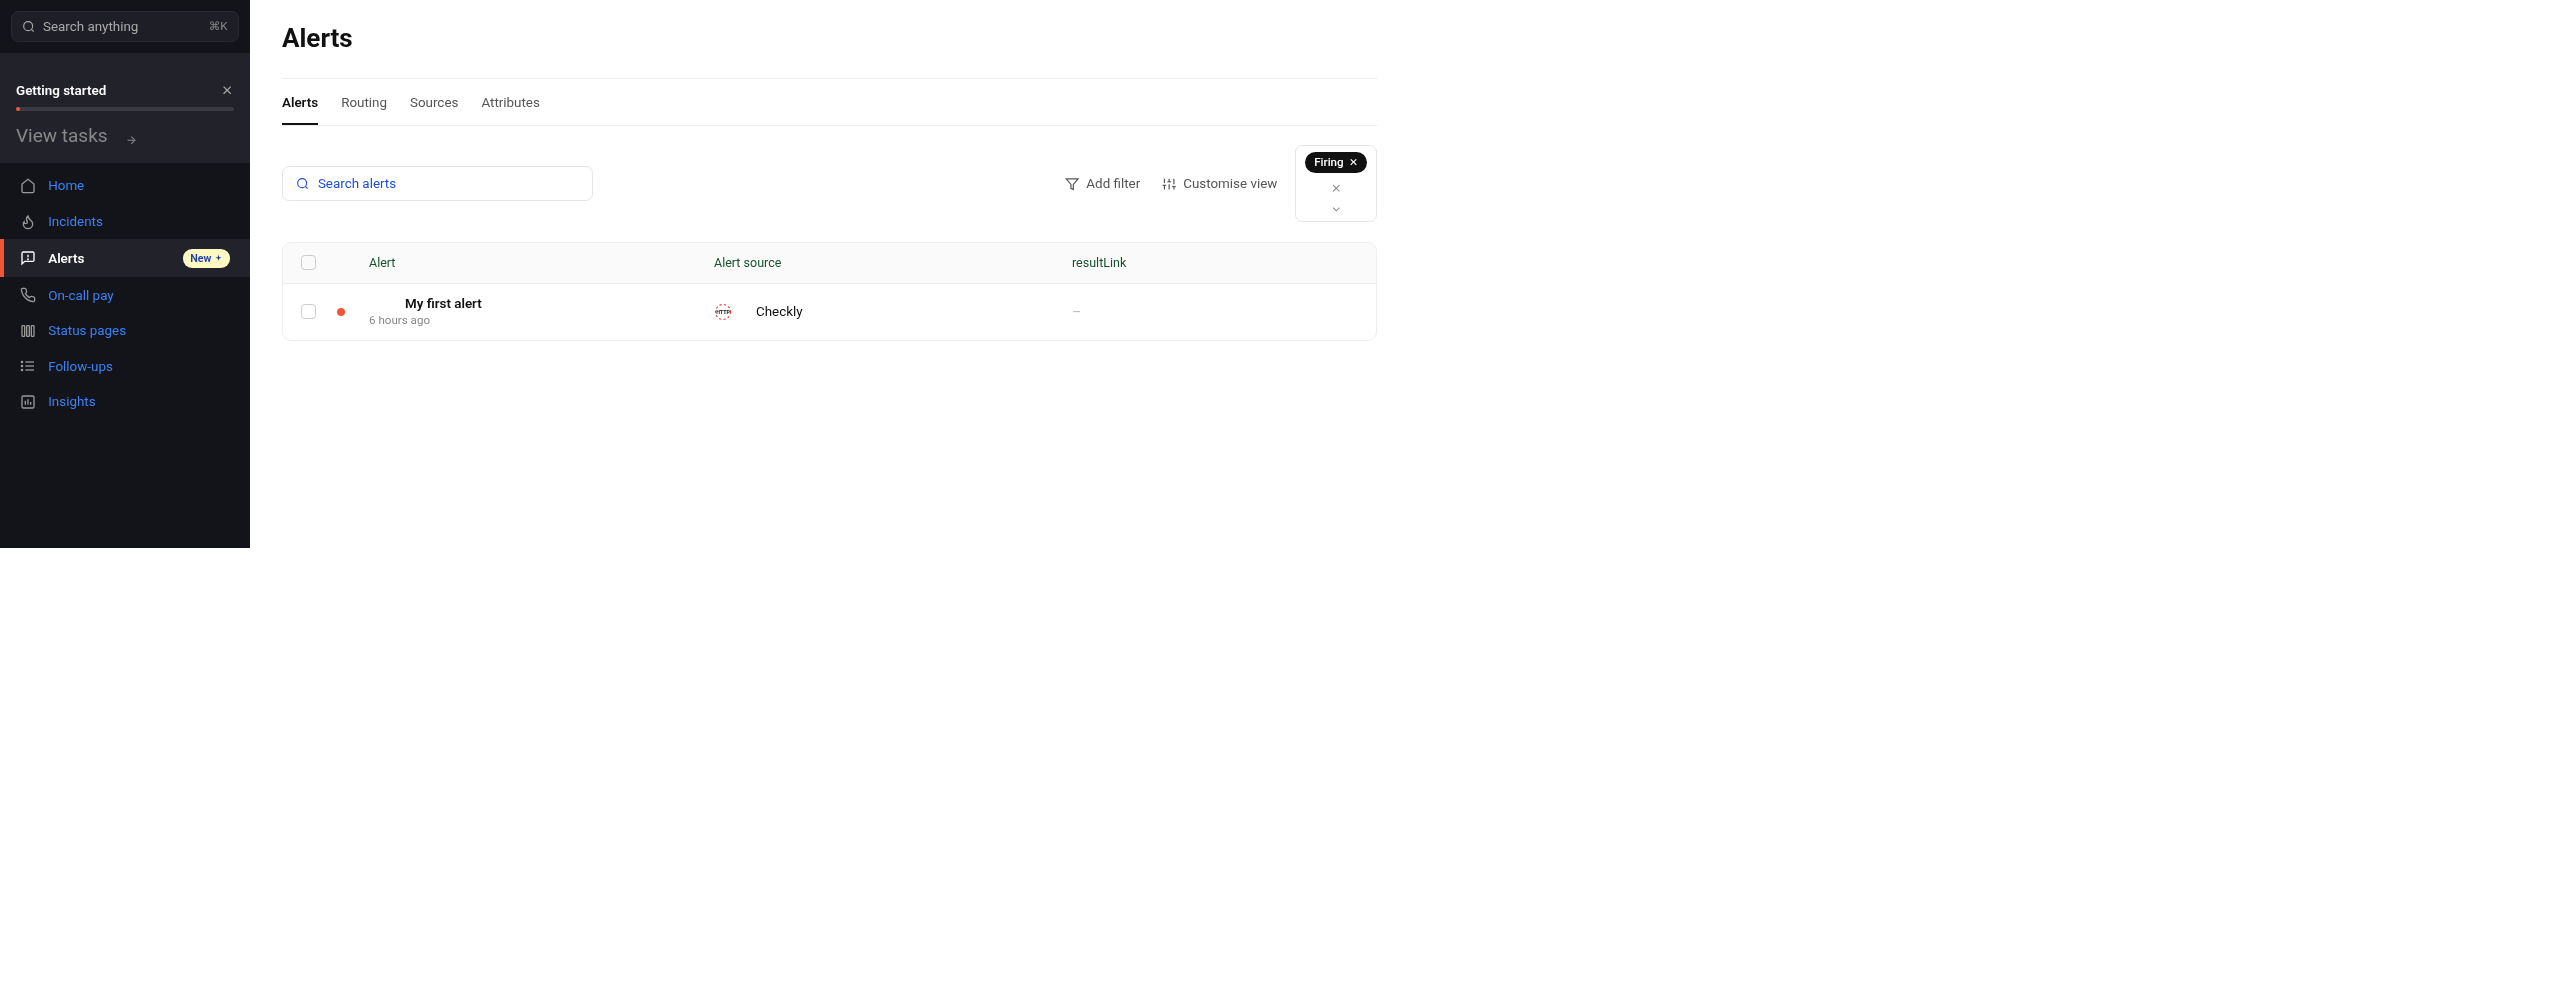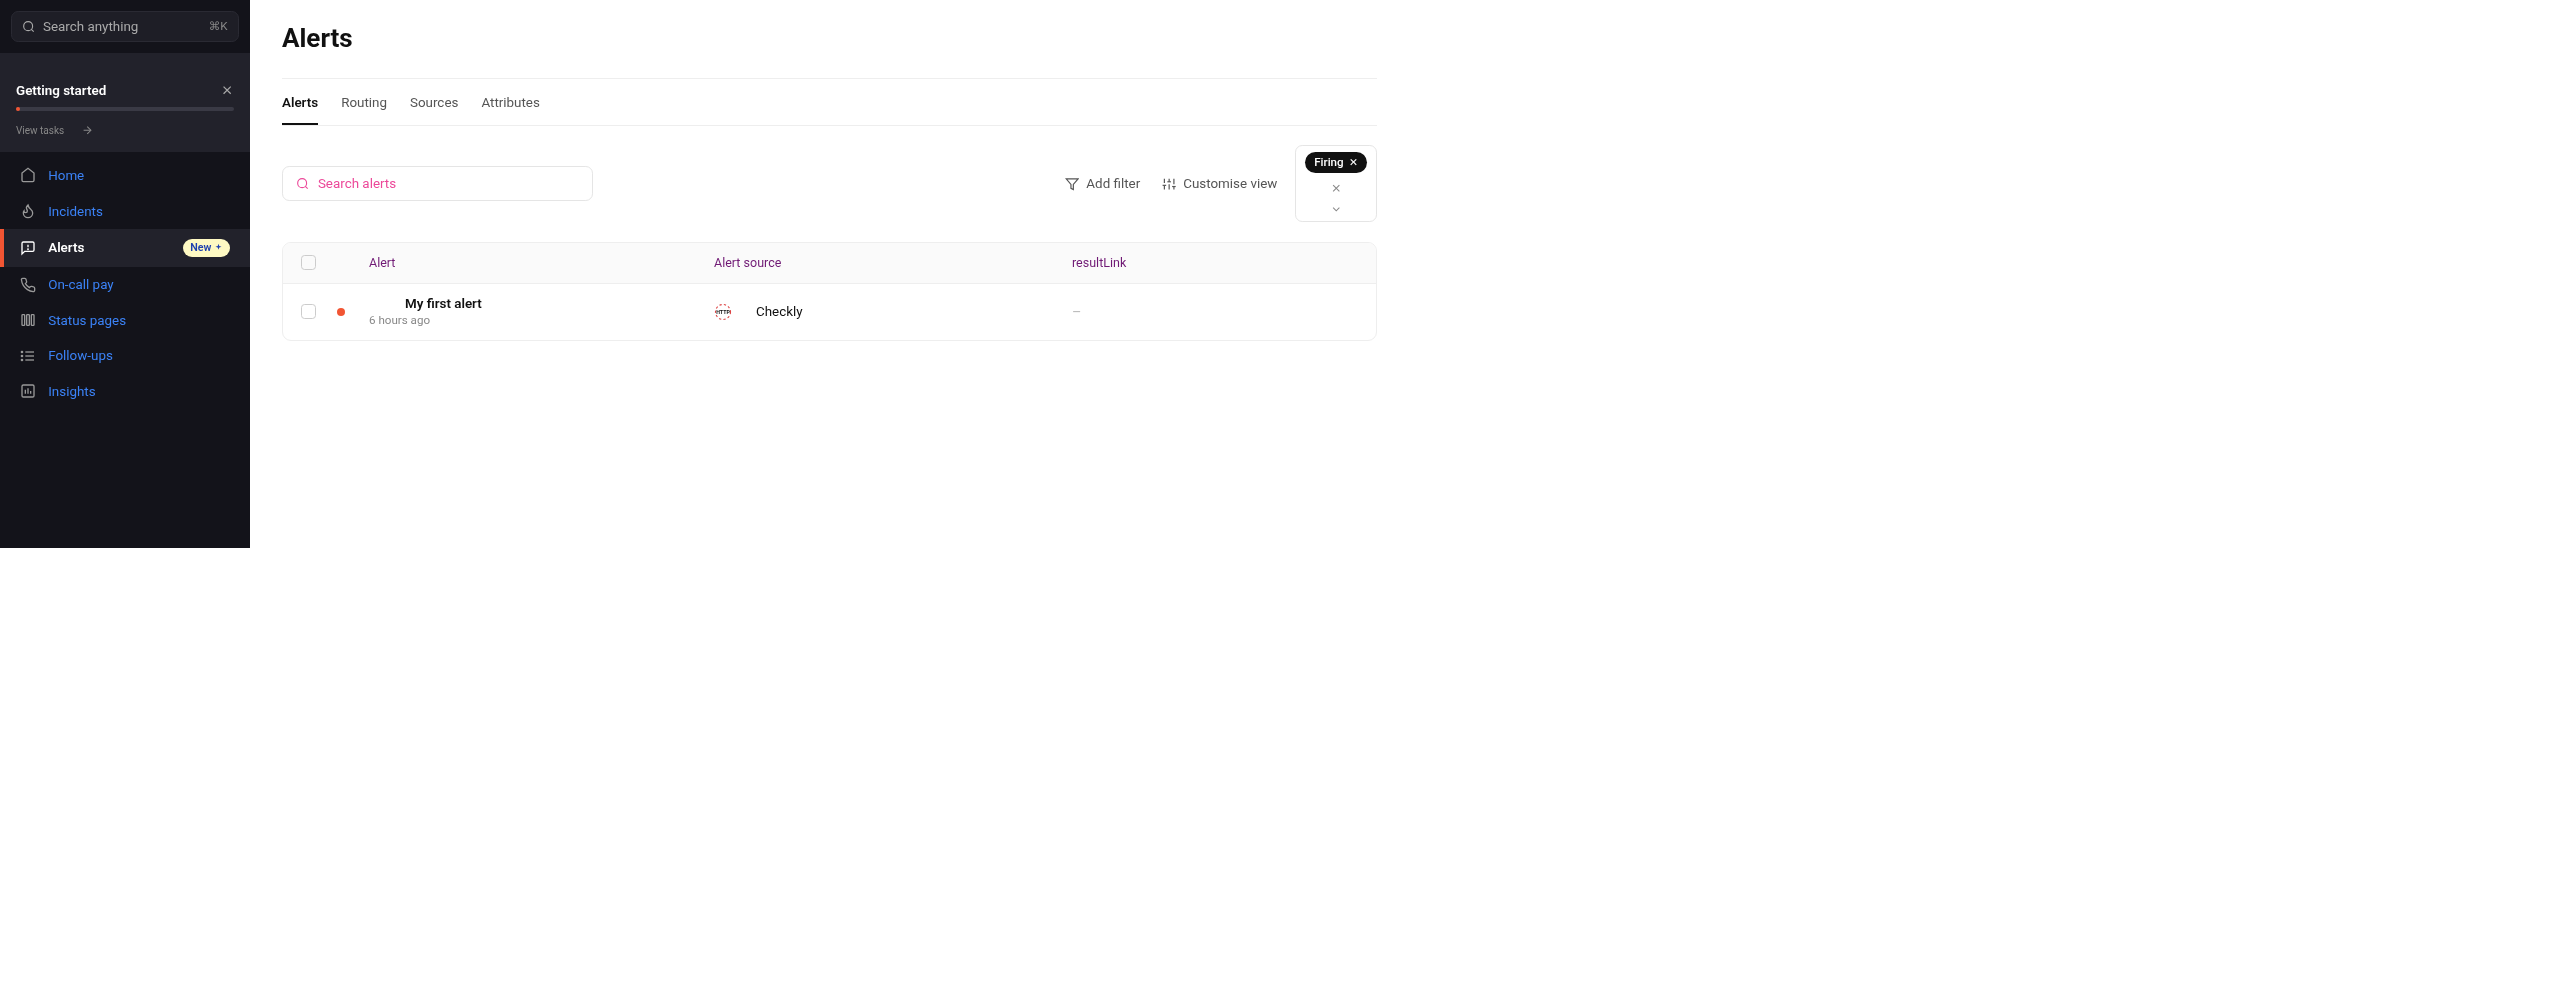--- a/index.html
+++ b/index.html
@@ -16,21 +16,21 @@
 .search { display: flex; align-items: center; gap: 7.2px; background: #1e1e26; border: 0.9px solid #2a2a33; border-radius: 7.2px; padding: 7.2px 10.7px; color: #aaa; font-size: 13.4px; }
 .search-text { flex: 1; }
 .search-kbd { font-size: 11.6px; color: #888; }
 
 .getting-started { background: #22222b; padding: 30px 16px 16px; }
 .gs-top { display: flex; justify-content: space-between; align-items: center; margin-bottom: 9px; }
 .gs-title { font-weight: 600; font-size: 13.4px; }
 .gs-close { color: #aaa; cursor: pointer; }
 .gs-bar { height: 4.5px; background: #3a3a45; border-radius: 2.7px; margin-bottom: 12.5px; }
 .gs-bar-fill { height: 100%; width: 2%; background: #F25533; border-radius: 2.7px; }
-.gs-link { color: #888; font-size: 10px; display: flex; align-items: flex-end; gap: 17px; cursor: pointer; }
+.gs-link { color: #888; font-size: 19px; display: flex; align-items: flex-end; gap: 17px; cursor: pointer; }
 
 .nav { padding-top: 5.4px; }
 .nav-item { display: flex; align-items: center; gap: 12.5px; padding: 9.8px 19.7px; color: #3b82f6; font-size: 13.4px; cursor: pointer; position: relative; }
 .nav-item.active { background: #22222b; color: #fff; font-weight: 600; }
 .nav-item.active::before { content: ''; position: absolute; left: 0; top: 0; bottom: 0; width: 3.6px; background: #F25533; }
 .nav-icon { width: 16px; height: 16px; display: flex; align-items: center; justify-content: center; color: #999; flex-shrink: 0; }
 .nav-item.active .nav-icon { color: #fff; }
 .nav-label { flex: 1; }
 .badge-new { background: #fef9c3; color: #1e40af; font-size: 10.7px; font-weight: 600; padding: 2.7px 7.2px; border-radius: 9px; display: flex; align-items: center; gap: 2.7px; }
 
@@ -39,31 +39,31 @@
 .page-header { padding: 23px 32px 0; }
 .page-title { font-size: 26px; font-weight: 700; }
 .header-divider { border-bottom: 0.9px solid #eee; margin-top: 25px; }
 
 .content { padding: 0 32px; }
 .tabs { display: flex; gap: 23px; border-bottom: 0.9px solid #eee; padding-top: 16px; }
 .tab { padding: 0 0 12.5px; font-size: 13.4px; color: #555; cursor: pointer; border-bottom: 2.7px solid transparent; }
 .tab.active { color: #111; font-weight: 600; border-bottom-color: #111; }
 
 .toolbar { display: flex; align-items: center; padding: 19.7px 0; gap: 14.3px; }
-.search-alerts { display: flex; align-items: center; gap: 9px; border: 0.9px solid #e5e5e5; border-radius: 7.2px; padding: 9px 12.5px; width: 311px; color: #ec4899; font-size: 13.4px; }
+.search-alerts { display: flex; align-items: center; gap: 9px; border: 0.9px solid #e5e5e5; border-radius: 7.2px; padding: 9px 12.5px; width: 311px; color: #1d4ed8; font-size: 13.4px; }
 .toolbar-spacer { flex: 1; }
 .tb-btn { display: flex; align-items: center; gap: 7.2px; color: #555; font-size: 13.4px; cursor: pointer; padding: 5.4px 3.6px; }
 .filter-chip-group { display: flex; align-items: center; border: 0.9px solid #e5e5e5; border-radius: 7.2px; padding: 5.4px 9px; gap: 9px; flex-direction: column; }
 .chip { background: #111; color: #fff; font-size: 11.6px; font-weight: 500; padding: 3.6px 9px; border-radius: 10.7px; display: flex; align-items: center; gap: 5.4px; }
 .chip-x { font-size: 10.7px; cursor: pointer; }
 .chip-group-x { color: #888; cursor: pointer; }
 .chip-group-caret { color: #888; cursor: pointer; }
 
 .table { border: 0.9px solid #eee; border-radius: 9px; overflow: hidden; }
-.thead { display: flex; align-items: center; background: #fafafa; border-bottom: 0.9px solid #eee; padding: 12.5px 18px; color: #701a75; font-size: 12.5px; }
+.thead { display: flex; align-items: center; background: #fafafa; border-bottom: 0.9px solid #eee; padding: 12.5px 18px; color: #14532d; font-size: 12.5px; }
 .col-check { width: 36px; }
 .col-status { width: 32px; }
 .col-alert { flex: 1; }
 .col-source { width: 358px; }
 .col-result { width: 286px; }
 
 .trow { display: flex; align-items: center; padding: 12.5px 18px; }
 .status-dot { width: 8px; height: 8px; border-radius: 50%; background: #F25533; }
 .alert-title { font-weight: 600; font-size: 13.4px; padding-left: 36px; }
 .alert-sub { color: #888; font-size: 11.6px; margin-top: 1.8px; }

